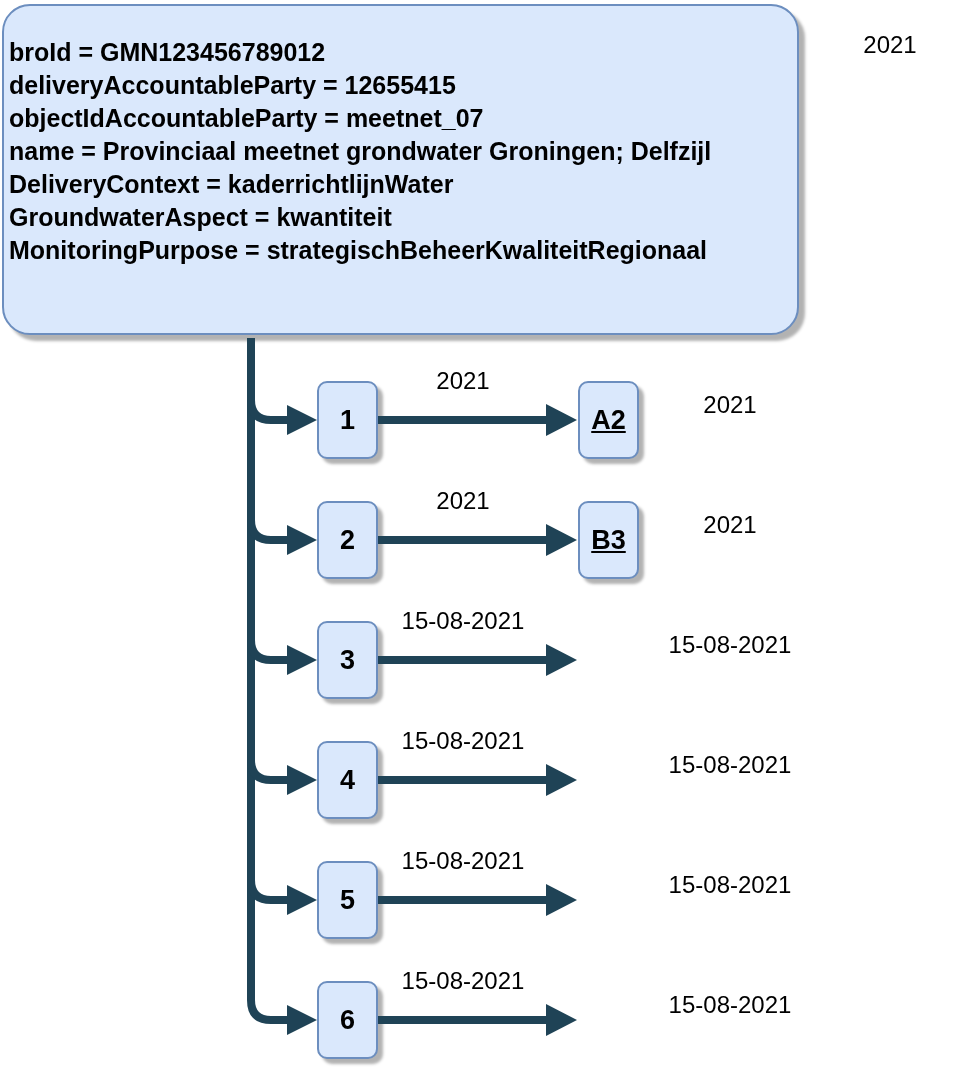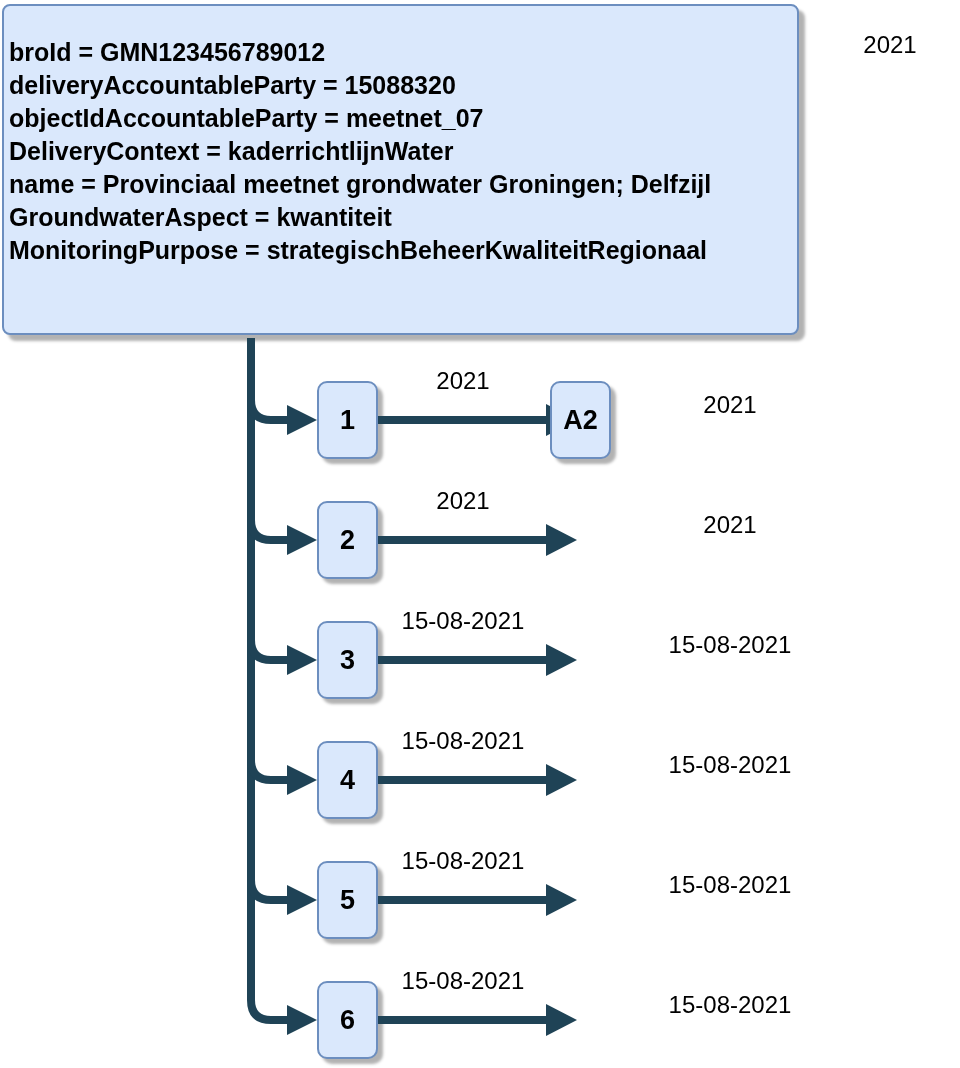--- a/index.html
+++ b/index.html
@@ -8,21 +8,21 @@
     --connector:#1f4356;
     --text:#000000;
   }
   html,body{margin:0;padding:0;background:#ffffff;}
   body{font-family:"Liberation Sans","DejaVu Sans",sans-serif;color:var(--text);}
   #canvas{position:relative;width:960px;height:1068px;background:#ffffff;overflow:hidden;}
 
   
   .gmn-box{
     position:absolute;left:2px;top:4px;width:797px;height:331px;
-    box-sizing:border-box;border:2px solid var(--box-border);border-radius:8px;
+    box-sizing:border-box;border:2px solid var(--box-border);border-radius:28px;
     background:var(--box-fill);
     box-shadow:6px 6px 3px rgba(0,0,0,0.30);
   }
   .gmn-text{
     position:absolute;left:5px;top:30px;right:4px;
     font-weight:bold;font-size:25px;line-height:33px;white-space:nowrap;
   }
 
   .year-top{
     position:absolute;left:845px;top:31px;width:90px;
@@ -49,43 +49,43 @@
   .arrow-svg polygon{fill:var(--connector);}
 
   .node-box,.target-box{
     position:absolute;top:21px;width:61px;height:78px;box-sizing:border-box;
     border:2px solid var(--box-border);border-radius:10px;background:var(--box-fill);
     box-shadow:5px 5px 3px rgba(0,0,0,0.30);
     display:flex;align-items:center;justify-content:center;
     font-weight:bold;font-size:27px;
   }
   .node-box{left:317px;}
-  .target-box{left:550px;}
+  .target-box{left:578px;text-decoration:underline;}
 
   .edge-label{
     position:absolute;left:380px;top:7px;width:166px;
     font-size:24px;text-align:center;white-space:nowrap;
   }
   .right-label{
     position:absolute;left:657px;top:31px;width:146px;
     font-size:24px;text-align:center;white-space:nowrap;
   }
 </style>
 </head>
 <body>
 
 <div id="canvas">
 
   <div class="gmn-box">
     <div class="gmn-text">
       <div>broId = GMN123456789012</div>
-      <div>deliveryAccountableParty = 15088320</div>
+      <div>deliveryAccountableParty = 12655415</div>
       <div>objectIdAccountableParty = meetnet_07</div>
+      <div>name = Provinciaal meetnet grondwater Groningen; Delfzijl</div>
       <div>DeliveryContext = kaderrichtlijnWater</div>
-      <div>name = Provinciaal meetnet grondwater Groningen; Delfzijl</div>
       <div>GroundwaterAspect = kwantiteit</div>
       <div>MonitoringPurpose = strategischBeheerKwaliteitRegionaal</div>
     </div>
   </div>
 
   <div class="year-top">2021</div>
 
   <div class="trunk"></div>
 
   <div class="row row-1">
@@ -113,20 +113,23 @@
         <polygon points="47,45 47,75 77,60"></polygon>
     </svg>
     <div class="node-box">
         <span>2</span>
       </div>
     <div class="edge-label">2021</div>
     <svg class="arrow-svg" viewBox="0 0 200 40">
       <line x1="0" y1="20" x2="168" y2="20"></line>
         <polygon points="168,4 168,36 199,20"></polygon>
     </svg>
+    <div class="target-box">
+        <span>B3</span>
+      </div>
     <div class="right-label">2021</div>
   </div>
 
   <div class="row row-3">
     <svg class="branch-svg" viewBox="0 0 90 120">
       <path d="M11,0 L11,40 Q11,60 31,60 L47,60"></path>
         <polygon points="47,45 47,75 77,60"></polygon>
     </svg>
     <div class="node-box">
         <span>3</span>

